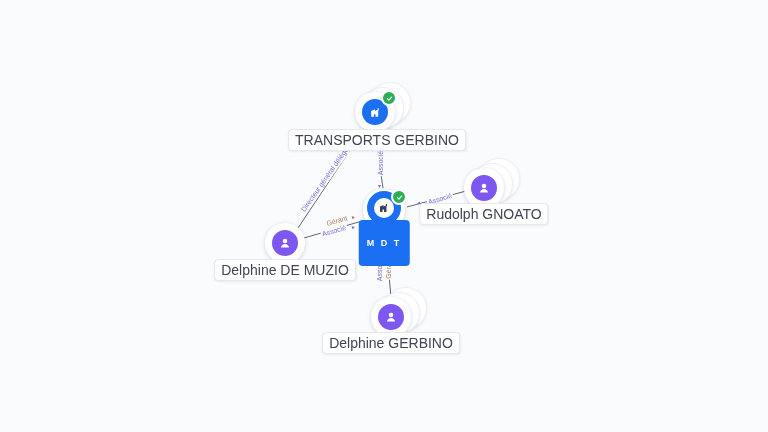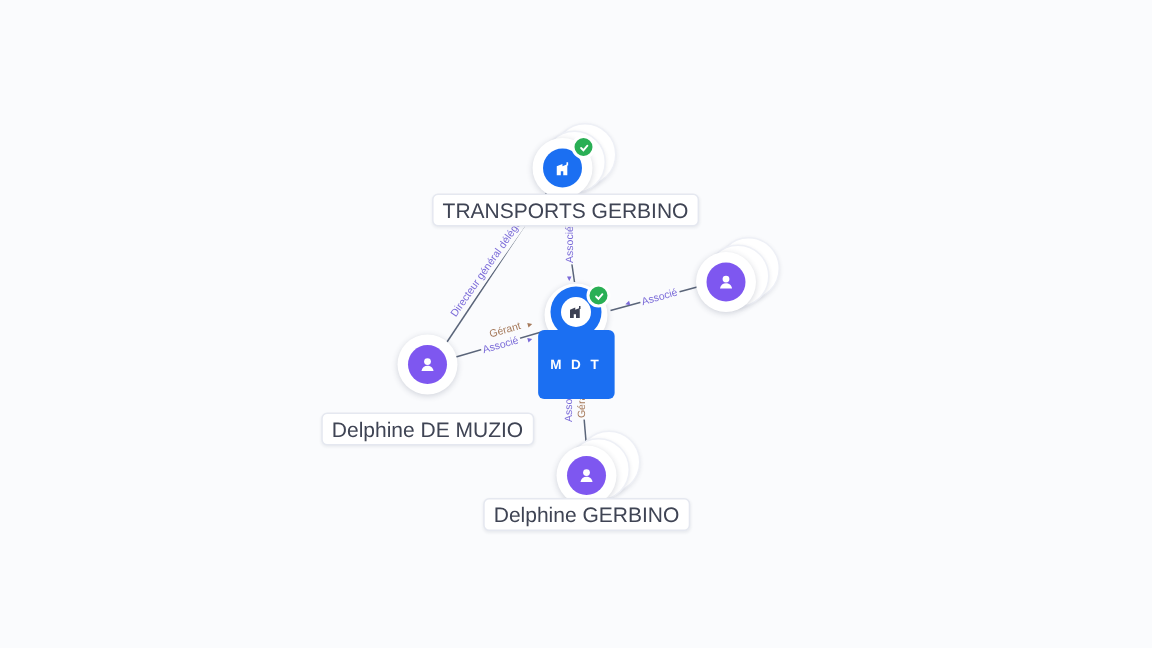--- a/index.html
+++ b/index.html
@@ -144,30 +144,31 @@
   <div class="ghost" style="left:478px;top:158px;"></div>
   <div class="ghost" style="left:471px;top:163px;"></div>
   <div class="node-card" style="left:464px;top:168px;">
     <div class="icon-circle icon-person">
       <svg width="14" height="14" viewBox="0 0 16 16" fill="#fff">
           <circle cx="8" cy="5.8" r="2.6"></circle>
           <path d="M3.4 13c.4-2.6 2.4-4 4.6-4s4.2 1.4 4.6 4z"></path>
         </svg>
     </div>
   </div>
+  <div class="node-label" style="left:484px;top:203px;">Rudolph GNOATO</div>
 
   <div class="node-card" style="left:265px;top:223px;">
     <div class="icon-circle icon-person">
       <svg width="14" height="14" viewBox="0 0 16 16" fill="#fff">
           <circle cx="8" cy="5.8" r="2.6"></circle>
           <path d="M3.4 13c.4-2.6 2.4-4 4.6-4s4.2 1.4 4.6 4z"></path>
         </svg>
     </div>
   </div>
-  <div class="node-label" style="left:285px;top:275px;">Delphine DE MUZIO</div>
+  <div class="node-label" style="left:285px;top:259px;">Delphine DE MUZIO</div>
 
   <div class="ghost" style="left:385px;top:287px;"></div>
   <div class="ghost" style="left:378px;top:292px;"></div>
   <div class="node-card" style="left:371px;top:297px;">
     <div class="icon-circle icon-person">
       <svg width="14" height="14" viewBox="0 0 16 16" fill="#fff">
           <circle cx="8" cy="5.8" r="2.6"></circle>
           <path d="M3.4 13c.4-2.6 2.4-4 4.6-4s4.2 1.4 4.6 4z"></path>
         </svg>
     </div>

